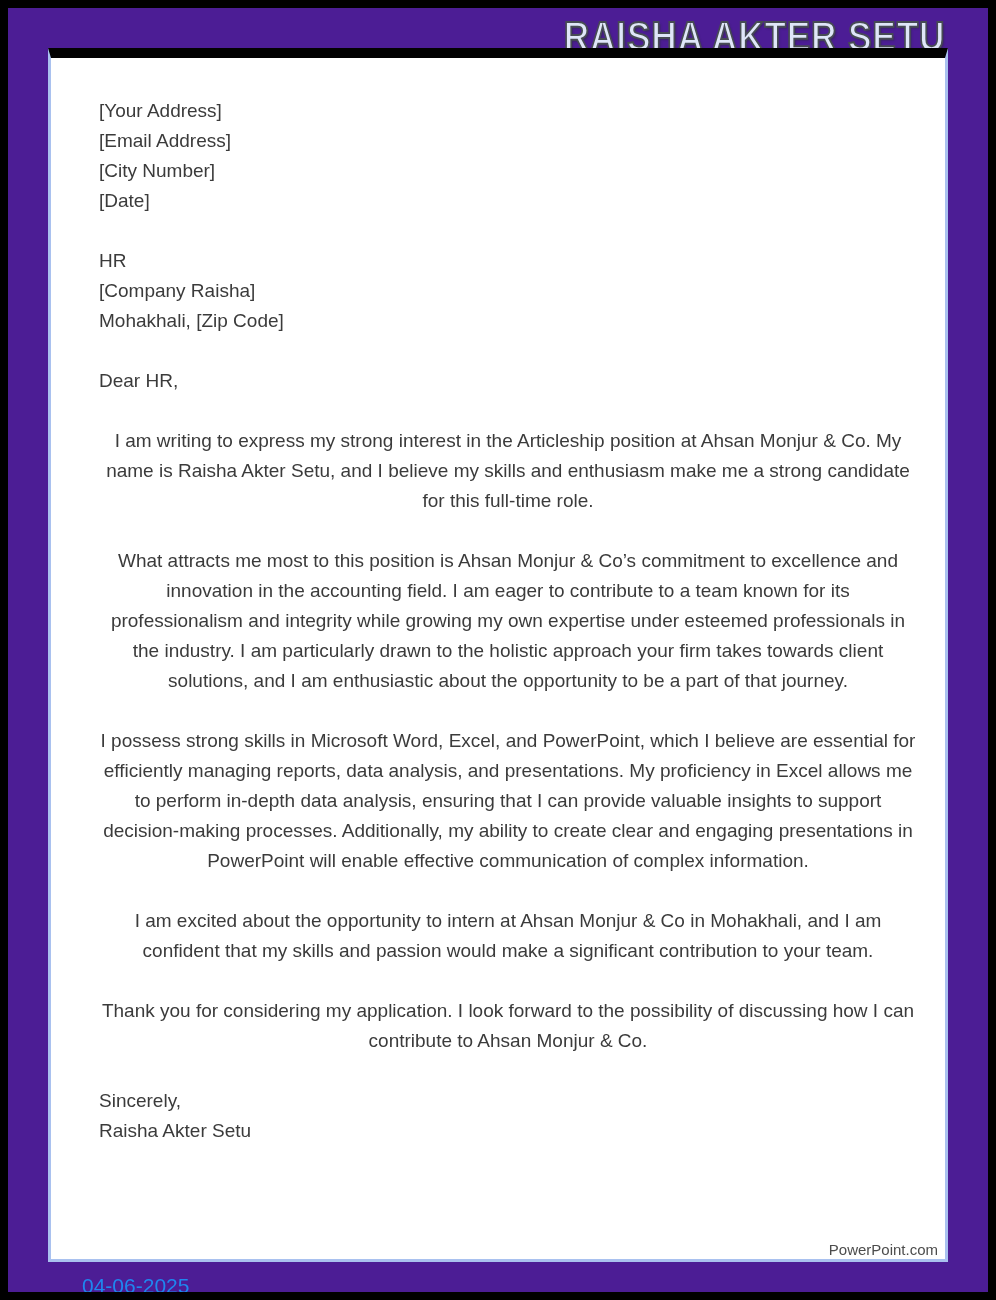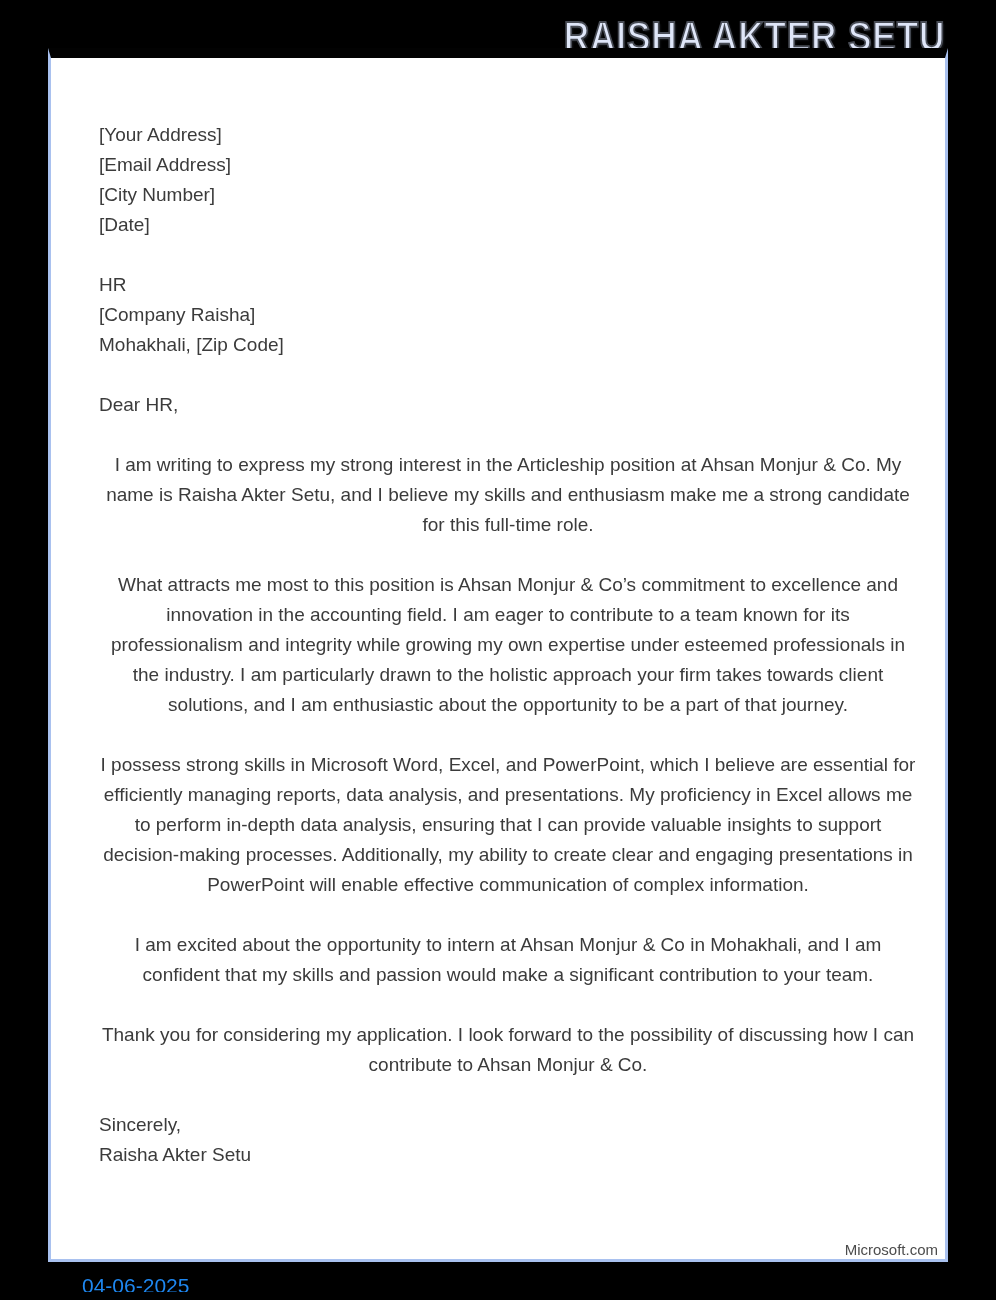--- a/index.html
+++ b/index.html
@@ -6,21 +6,21 @@
     margin: 0;
     padding: 0;
     background: #ffffff;
   }
   .frame {
     position: relative;
     width: 996px;
     height: 1300px;
     box-sizing: border-box;
     border: 8px solid #000000;
-    background: #000000;
+    background: #4c1d95;
     overflow: hidden;
     font-family: "Liberation Sans", "DejaVu Sans", sans-serif;
   }
   .page-title {
     position: absolute;
     top: 4px;
     right: 43px;
     font-size: 43px;
     font-weight: 700;
     letter-spacing: 1px;
@@ -42,21 +42,20 @@
     border-top: 10px solid #020202;
     border-left: 3px solid #a9c1ef;
     border-right: 3px solid #a9c1ef;
     border-bottom: 3px solid #a9c1ef;
   }
   .doc-content {
     padding: 38px 28px 0 48px;
     font-size: 19px;
     line-height: 30px;
     color: #3b3b3b;
-    margin-top: 24px;
   }
   .block + .block { margin-top: 30px; }
   .para { text-align: center; }
   .watermark {
     position: absolute;
     right: 7px;
     bottom: 1px;
     font-size: 15px;
     color: #4c4c4c;
   }
@@ -102,18 +101,18 @@
       <div class="block para">I am excited about the opportunity to intern at Ahsan Monjur &amp; Co in Mohakhali, and I am confident that my skills and passion would make a significant contribution to your team.</div>
       <div class="block para">Thank you for considering my application. I look forward to the possibility of discussing how I can contribute to Ahsan Monjur &amp; Co.</div>
 
       <div class="block">
         <div>Sincerely,</div>
         <div>Raisha Akter Setu</div>
       </div>
 
     </div>
 
-    <div class="watermark">Microsoft.com</div>
+    <div class="watermark">PowerPoint.com</div>
   </div>
 
   <div class="footer-date">04-06-2025</div>
 
 </div>
 
 </body></html>

